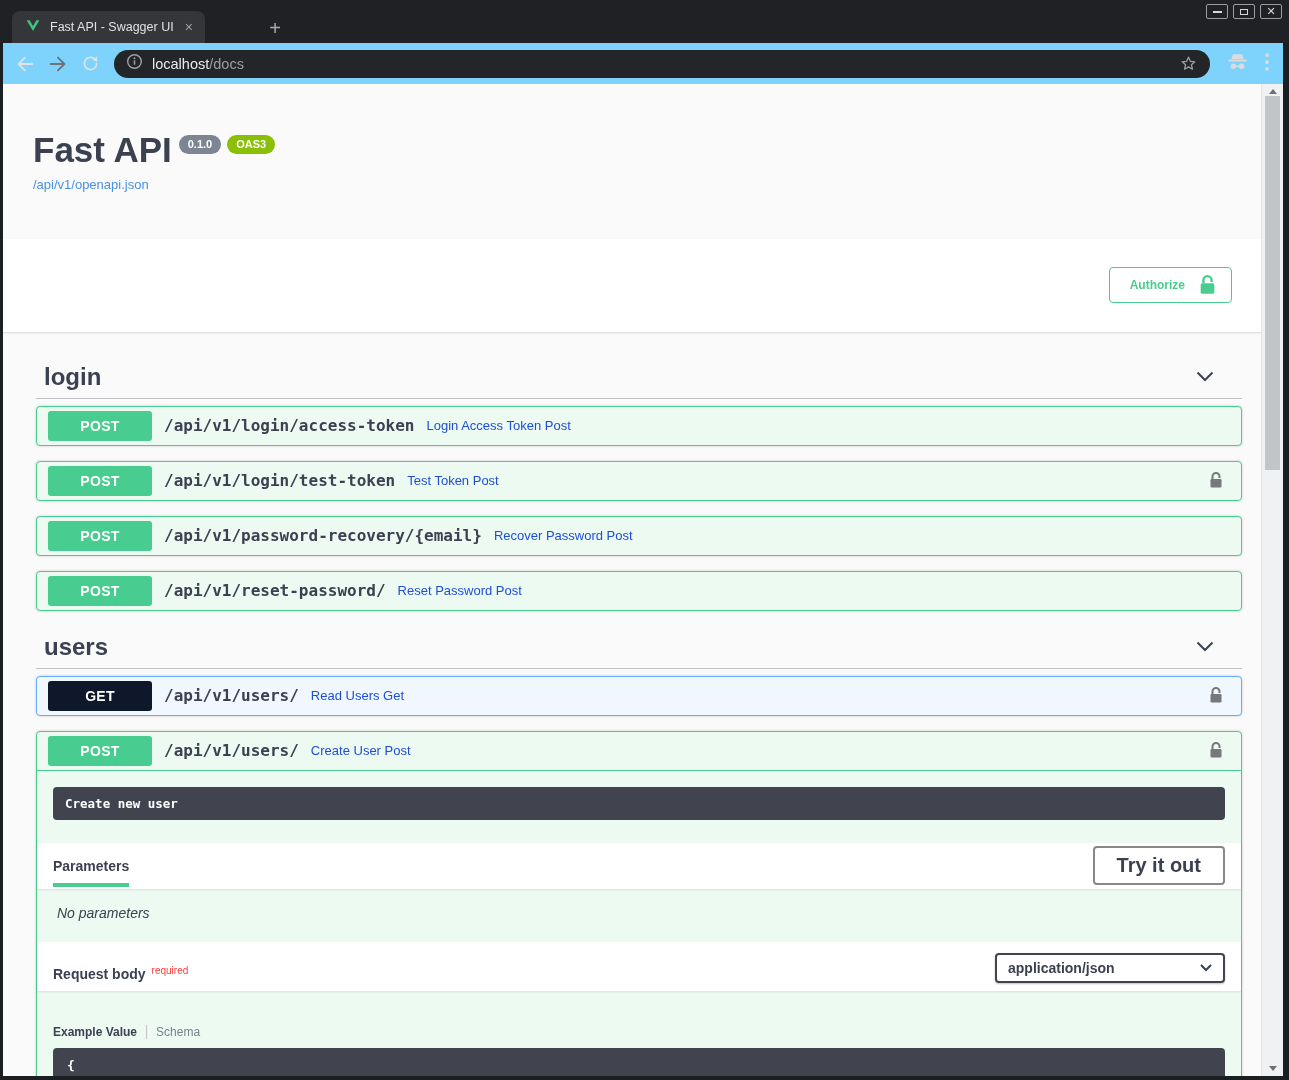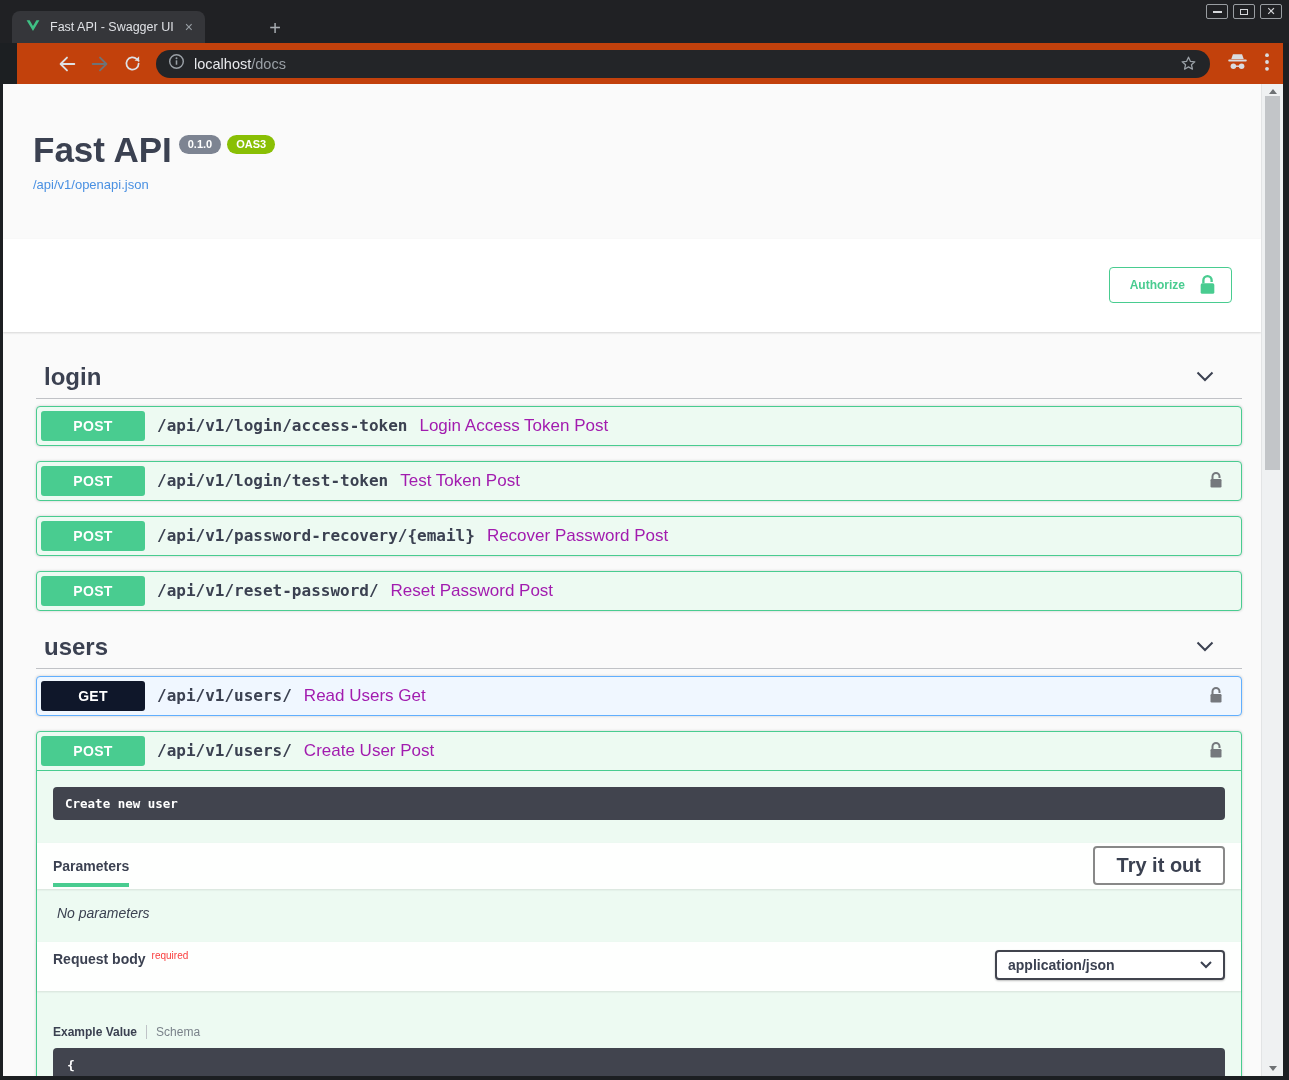--- a/index.html
+++ b/index.html
@@ -10,21 +10,21 @@
   .titlebar{position:absolute;top:0;left:0;right:0;height:43px;background:#202124;}
   .win-controls{position:absolute;top:4px;right:7px;display:flex;gap:5px;}
   .win-btn{width:22px;height:15px;border:1px solid #999da1;border-radius:2px;display:flex;align-items:center;justify-content:center;box-sizing:border-box;color:#d5d7da;cursor:default;}
   .min-bar{width:9px;height:2px;background:#d5d7da;}
   .max-sq{width:8px;height:6px;border:1.5px solid #d5d7da;box-sizing:border-box;}
   .close-x{font-size:11px;line-height:1;color:#d5d7da;}
   .tab{position:absolute;left:12px;top:11px;width:193px;height:32px;background:#35363a;border-radius:8px 8px 0 0;display:flex;align-items:center;padding:0 8px 0 14px;box-sizing:border-box;}
   .tab-title{color:#dfe1e5;font-size:12.5px;margin-left:10px;flex:1;white-space:nowrap;overflow:hidden;}
   .tab-close{color:#9aa0a6;font-size:14px;line-height:1;padding:0 4px;}
   .new-tab{position:absolute;left:263px;top:16px;width:24px;height:24px;color:#a8adb2;font-size:20px;font-weight:400;display:flex;align-items:center;justify-content:center;line-height:1;}
-  .toolbar{position:absolute;top:43px;left:17px;right:6px;height:41px;background:#c2410c;display:flex;align-items:center;padding-left:28px;}
+  .toolbar{position:absolute;top:43px;left:3px;right:6px;height:41px;background:#7dd3fc;display:flex;align-items:center;}
   .nav-btn{margin-left:11px;display:flex;align-items:center;}
   .urlbar{margin-left:13px;flex:1;height:28px;background:#232528;border-radius:14px;display:flex;align-items:center;padding:0 12px;box-sizing:border-box;}
   .url-text{font-size:14.5px;margin-left:9px;white-space:nowrap;}
   .url-host{color:#e8eaed;}
   .url-path{color:#9aa0a6;}
   .star{margin-left:auto;display:flex;align-items:center;}
   .toolbar-right{display:flex;align-items:center;gap:16px;margin:0 14px 0 16px;}
 
   
   .page{position:absolute;top:84px;left:3px;right:6px;bottom:4px;background:#fafafa;overflow:hidden;}
@@ -50,35 +50,35 @@
   .tag-section{margin-top:24px;}
   .tag-section.users{margin-top:4px;}
   .tag-header{display:flex;align-items:center;justify-content:space-between;padding:8px 28px 8px 8px;border-bottom:1px solid rgba(59,65,81,.3);cursor:pointer;}
   .tag-name{font-size:24px;font-weight:700;color:#3b4151;line-height:26px;}
   .ops{padding-top:7px;}
   .opblock{border:1px solid;border-radius:4px;margin-bottom:15px;box-shadow:0 0 3px rgba(0,0,0,.19);}
   .opblock.post{background:#edfaf2;border-color:#49cc90;}
   .opblock.get{background:#f0f7ff;border-color:#61affe;}
   .op-summary{display:flex;align-items:center;height:38px;padding:0 18px 0 4px;cursor:pointer;}
   .opblock.expanded>.op-summary{border-bottom:1px solid #49cc90;}
-  .method-badge{min-width:104px;height:30px;border-radius:3px;color:#fff;font-weight:700;font-size:14px;display:flex;align-items:center;justify-content:center;letter-spacing:.3px;box-sizing:border-box;}
+  .method-badge{min-width:104px;height:30px;border-radius:3px;color:#fff;font-weight:700;font-size:14px;display:flex;align-items:center;justify-content:center;letter-spacing:.3px;box-sizing:border-box;margin-left:7px;}
   .opblock.post .method-badge{background:#49cc90;}
   .opblock.get .method-badge{background:#0f172a;}
   .op-path{margin-left:12px;font-family:"DejaVu Sans Mono",monospace;font-size:16px;font-weight:600;color:#3b4151;text-align:center;}
-  .op-desc{margin-left:12px;font-size:17px;color:#a21caf;}
+  .op-desc{margin-left:12px;font-size:13px;color:#1d4ed8;}
   .op-lock{margin-left:auto;display:flex;align-items:center;cursor:pointer;}
 
   .op-body{padding-bottom:60px;}
   .op-desc-bar{margin:16px 16px 0;background:#41444e;border-radius:4px;padding:9px 12px;color:#fff;font-family:"DejaVu Sans Mono",monospace;font-size:12.5px;font-weight:600;}
   .section-hdr{margin-top:23px;background:rgba(255,255,255,.9);box-shadow:0 1px 2px rgba(0,0,0,.1);display:flex;align-items:center;justify-content:space-between;padding:8px 16px;height:46px;box-sizing:border-box;}
   .params-title{font-size:14px;font-weight:700;color:#3b4151;position:relative;}
   .params-title::after{content:"";position:absolute;left:0;bottom:-13px;width:100%;height:4px;background:#49cc90;}
   .tryout-btn{border:2px solid #888;border-radius:4px;background:#fff;padding:6px 22px;font-weight:700;font-size:20px;color:#3b4151;cursor:pointer;font-family:"Liberation Sans",sans-serif;}
   .no-params{padding:16px 20px 21px;font-size:14px;color:#3b4151;font-style:italic;}
-  .reqbody-hdr{background:rgba(255,255,255,.9);box-shadow:0 1px 2px rgba(0,0,0,.1);display:flex;align-items:flex-start;justify-content:space-between;padding:8px 16px;height:49px;box-sizing:border-box;}
+  .reqbody-hdr{background:rgba(255,255,255,.9);box-shadow:0 1px 2px rgba(0,0,0,.1);display:flex;align-items:flex-end;justify-content:space-between;padding:8px 16px;height:49px;box-sizing:border-box;}
   .reqbody-label{font-size:14px;font-weight:700;color:#3b4151;}
   .required{color:#f93e3e;font-size:10px;margin-left:6px;vertical-align:top;font-weight:400;}
   .media-select{display:flex;align-items:center;justify-content:space-between;width:230px;height:30px;background:#fff;border:2px solid #41444e;border-radius:4px;padding:0 11px;font-weight:700;font-size:14px;color:#3b4151;box-shadow:0 1px 2px rgba(0,0,0,.25);box-sizing:border-box;cursor:pointer;}
   .model-example{margin:34px 16px 0;}
   .ex-tabs{display:flex;align-items:center;}
   .tab-example{font-size:12px;font-weight:700;color:#3b4151;cursor:pointer;}
   .tab-div{width:1px;height:14px;background:#bfc3c7;margin:0 9px;}
   .tab-schema{font-size:12px;color:#7a828a;cursor:pointer;}
   .code-block{margin-top:9px;background:#41444e;border-radius:4px;padding:10px 14px;color:#fff;font-family:"DejaVu Sans Mono",monospace;font-size:13px;font-weight:600;min-height:60px;}
 </style>

